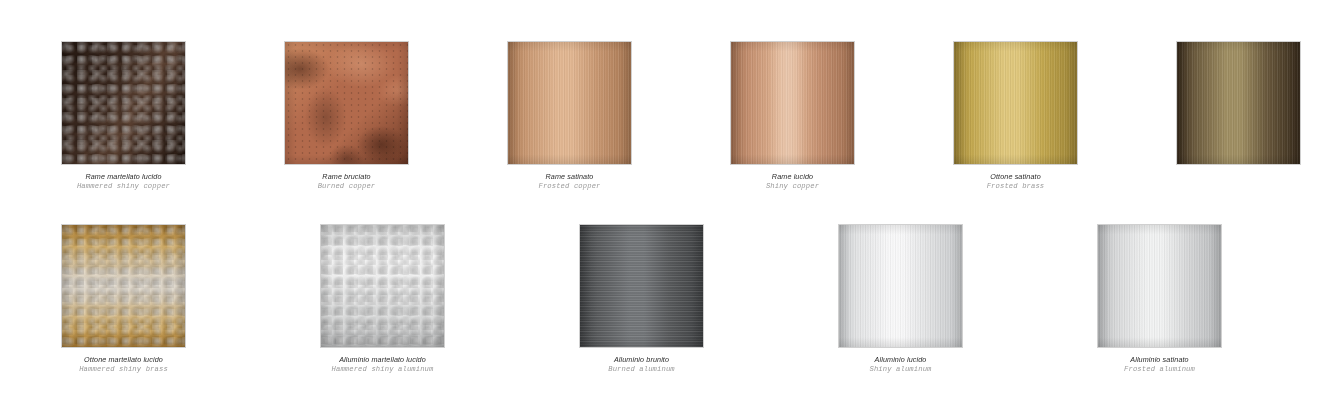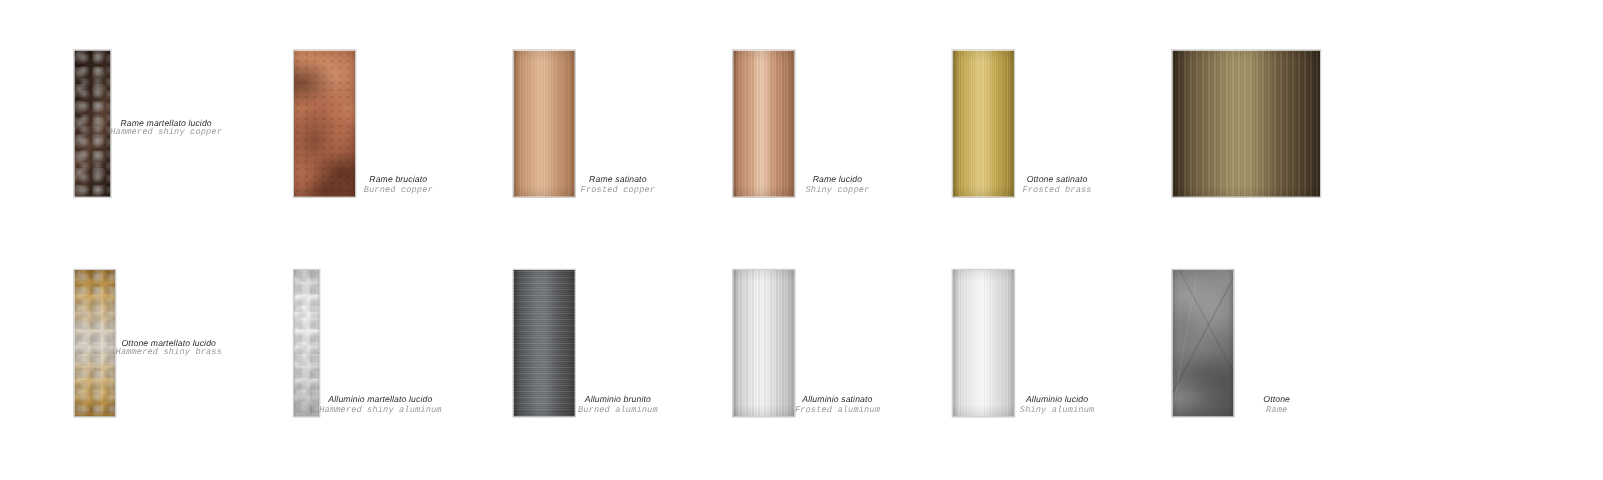--- a/index.html
+++ b/index.html
@@ -20,29 +20,30 @@
     padding: 0;
   }
   .swatch-row {
     position: absolute;
     left: 0;
     width: 1336px;
     display: flex;
     flex-direction: row;
   }
   #row-1 { top: 42px; }
-  #row-2 { top: 225px; }
+  #row-2 { top: 225px; gap: 36px; }
 
   .swatch-cell {
     width: 123px;
     margin-left: 62px;
     display: flex;
+    flex-direction: column;
     align-items: center;
   }
-  .swatch-cell + .swatch-cell { margin-left: 60px; align-items: flex-end; }
+  .swatch-cell + .swatch-cell { margin-left: 100px; }
 
   .swatch-tile {
     width: 123px;
     height: 122px;
     position: relative;
     overflow: hidden;
     box-shadow: 0 0 0 1px rgba(170,170,170,0.55);
   }
   .swatch-tile .tex {
     position: absolute;
@@ -254,39 +255,39 @@
           <div class="tex brushed-h"></div>
           <div class="tex vignette"></div>
         </div>
         <div class="caption">
           <div class="cap-it">Alluminio brunito</div>
           <div class="cap-en">Burned aluminum</div>
         </div>
       </div>
       <div class="swatch-cell">
         <div class="swatch-tile">
+          <div class="tex" style="background:linear-gradient(90deg,#c6c8ca 0%,#e3e4e5 14%,#f7f7f8 40%,#f7f7f8 52%,#e3e4e5 72%,#c6c8ca 100%)"></div>
+          <div class="tex brushed"></div>
+          <div class="tex" style="background:linear-gradient(90deg,rgba(255,255,255,0) 30%,rgba(255,255,255,0.22) 46%,rgba(255,255,255,0) 62%)"></div>
+          <div class="tex vignette"></div>
+        </div>
+        <div class="caption">
+          <div class="cap-it">Alluminio lucido</div>
+          <div class="cap-en">Shiny aluminum</div>
+        </div>
+      </div>
+      <div class="swatch-cell">
+        <div class="swatch-tile">
           <div class="tex" style="background:linear-gradient(90deg,#b8babc 0%,#d8d9da 14%,#f2f3f3 40%,#f2f3f3 52%,#d8d9da 72%,#b8babc 100%)"></div>
           <div class="tex brushed"></div>
           <div class="tex vignette"></div>
         </div>
         <div class="caption">
           <div class="cap-it">Alluminio satinato</div>
           <div class="cap-en">Frosted aluminum</div>
-        </div>
-      </div>
-      <div class="swatch-cell">
-        <div class="swatch-tile">
-          <div class="tex" style="background:linear-gradient(90deg,#c6c8ca 0%,#e3e4e5 14%,#f7f7f8 40%,#f7f7f8 52%,#e3e4e5 72%,#c6c8ca 100%)"></div>
-          <div class="tex brushed"></div>
-          <div class="tex" style="background:linear-gradient(90deg,rgba(255,255,255,0) 30%,rgba(255,255,255,0.22) 46%,rgba(255,255,255,0) 62%)"></div>
-          <div class="tex vignette"></div>
-        </div>
-        <div class="caption">
-          <div class="cap-it">Alluminio lucido</div>
-          <div class="cap-en">Shiny aluminum</div>
         </div>
       </div>
       <div class="swatch-cell">
         <div class="swatch-tile">
           <div class="tex" style="background:linear-gradient(150deg,#959595 0%,#7c7c7c 42%,#5e5e5e 100%)"></div>
           <div class="tex cloud"></div>
           <div class="tex scratch"></div>
           <div class="tex vignette"></div>
         </div>
         <div class="caption">

